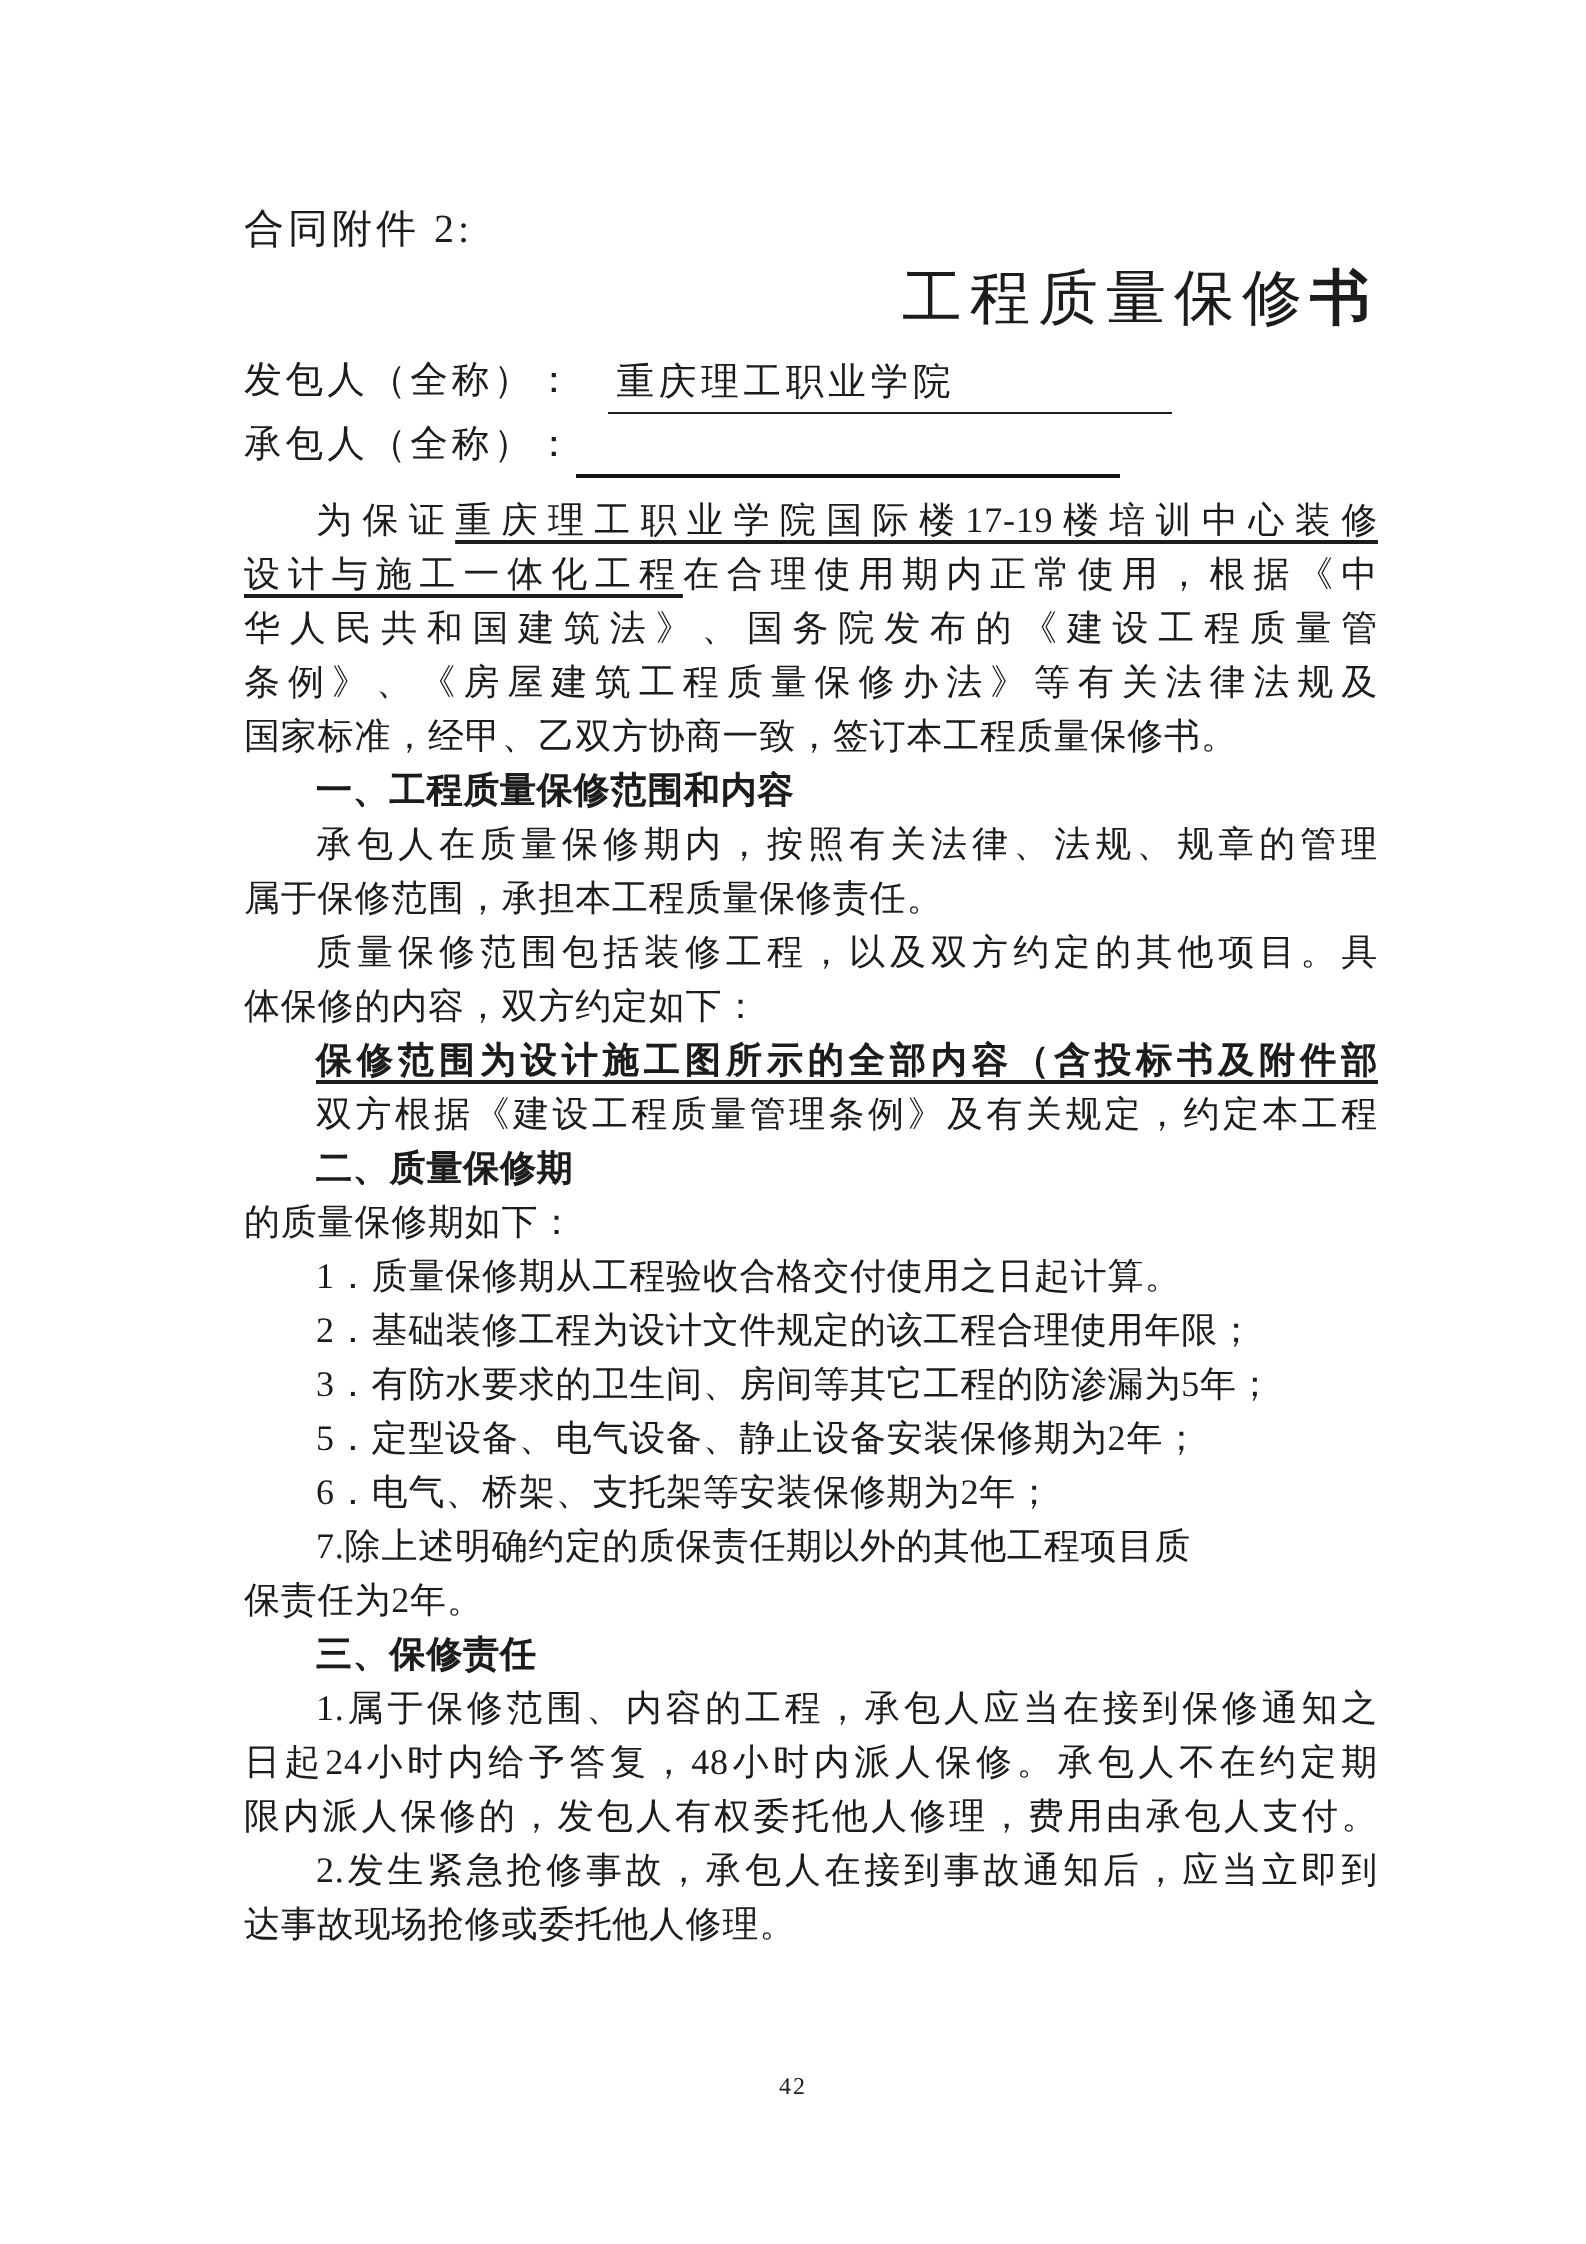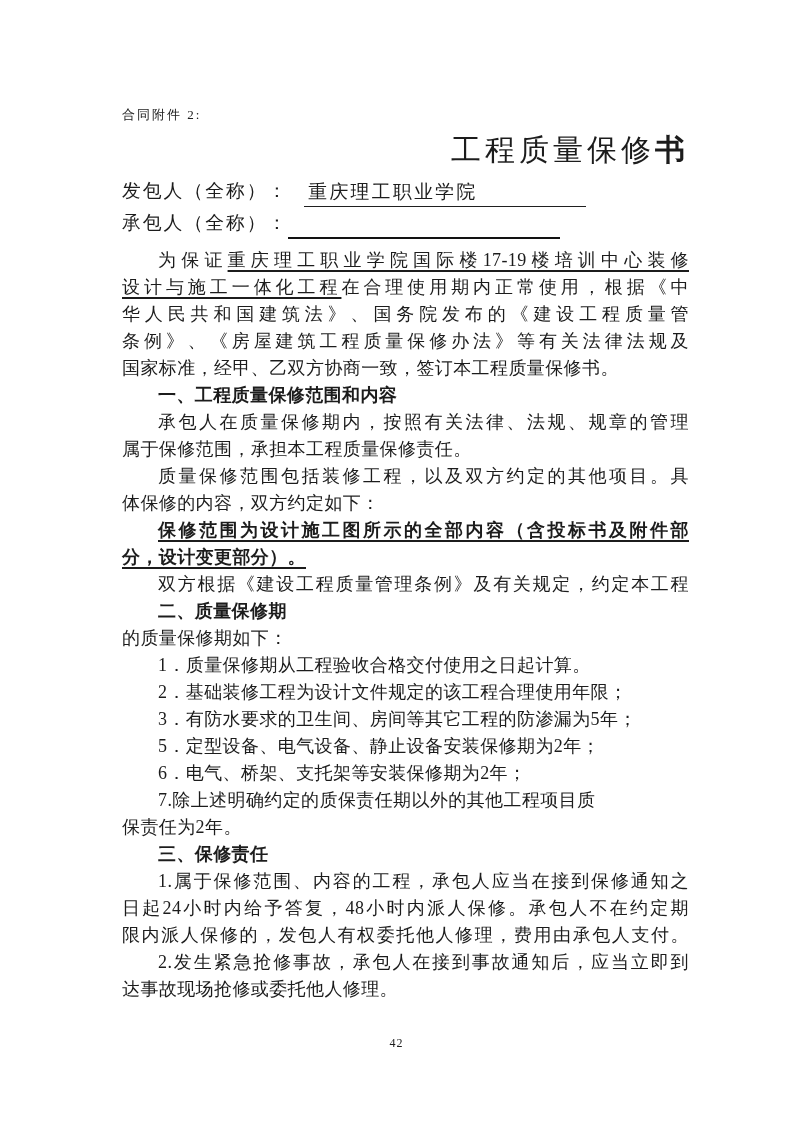--- a/index.html
+++ b/index.html
@@ -12,21 +12,21 @@
     width: 793px;
     height: 1122px;
     background: #ffffff;
     box-sizing: border-box;
     padding: 103px 104px 0 122px;
     font-family: "Liberation Serif", "DejaVu Serif", serif;
     color: #1c1c1c;
     overflow: hidden;
   }
   .attachment {
-    font-size: 13px;
+    font-size: 20px;
     line-height: 24px;
     height: 24px;
     letter-spacing: 2px;
   }
   .doc-title {
     margin: 2px 0 4px;
     padding-left: 36px;
     font-size: 30px;
     line-height: 42px;
     height: 42px;
@@ -126,21 +126,20 @@
       <div class="line justify"><span class="seg-u">设计与施工一体化工程</span><span>在合理使用期内正常使用，根据《中</span></div>
       <div class="line justify"><span>华人民共和国建筑法》、国务院发布的《建设工程质量管</span></div>
       <div class="line justify"><span>条例》、《房屋建筑工程质量保修办法》等有关法律法规及</span></div>
       <div class="line"><span>国家标准，经甲、乙双方协商一致，签订本工程质量保修书。</span></div>
       <div class="line indent"><span class="seg-b">一、工程质量保修范围和内容</span></div>
       <div class="line indent justify"><span>承包人在质量保修期内，按照有关法律、法规、规章的管理</span></div>
       <div class="line"><span>属于保修范围，承担本工程质量保修责任。</span></div>
       <div class="line indent justify"><span>质量保修范围包括装修工程，以及双方约定的其他项目。具</span></div>
       <div class="line"><span>体保修的内容，双方约定如下：</span></div>
       <div class="line indent justify"><span class="seg-b seg-u">保修范围为设计施工图所示的全部内容（含投标书及附件部</span></div>
-      <div class="line"><span class="seg-b seg-u">分，设计变更部分）。</span></div>
       <div class="line indent justify"><span>双方根据《建设工程质量管理条例》及有关规定，约定本工程</span></div>
       <div class="line indent"><span class="seg-b">二、质量保修期</span></div>
       <div class="line"><span>的质量保修期如下：</span></div>
       <div class="line indent"><span>1．质量保修期从工程验收合格交付使用之日起计算。</span></div>
       <div class="line indent"><span>2．基础装修工程为设计文件规定的该工程合理使用年限；</span></div>
       <div class="line indent"><span>3．有防水要求的卫生间、房间等其它工程的防渗漏为5年；</span></div>
       <div class="line indent"><span>5．定型设备、电气设备、静止设备安装保修期为2年；</span></div>
       <div class="line indent"><span>6．电气、桥架、支托架等安装保修期为2年；</span></div>
       <div class="line indent"><span>7.除上述明确约定的质保责任期以外的其他工程项目质</span></div>
       <div class="line"><span>保责任为2年。</span></div>

